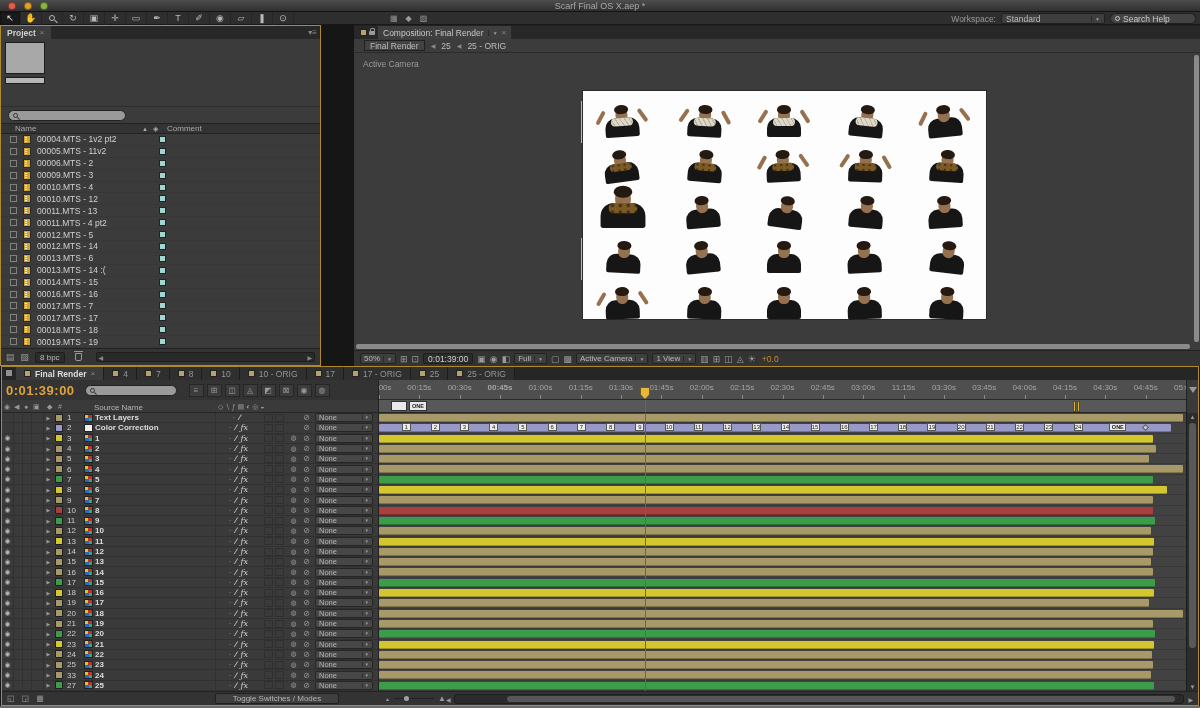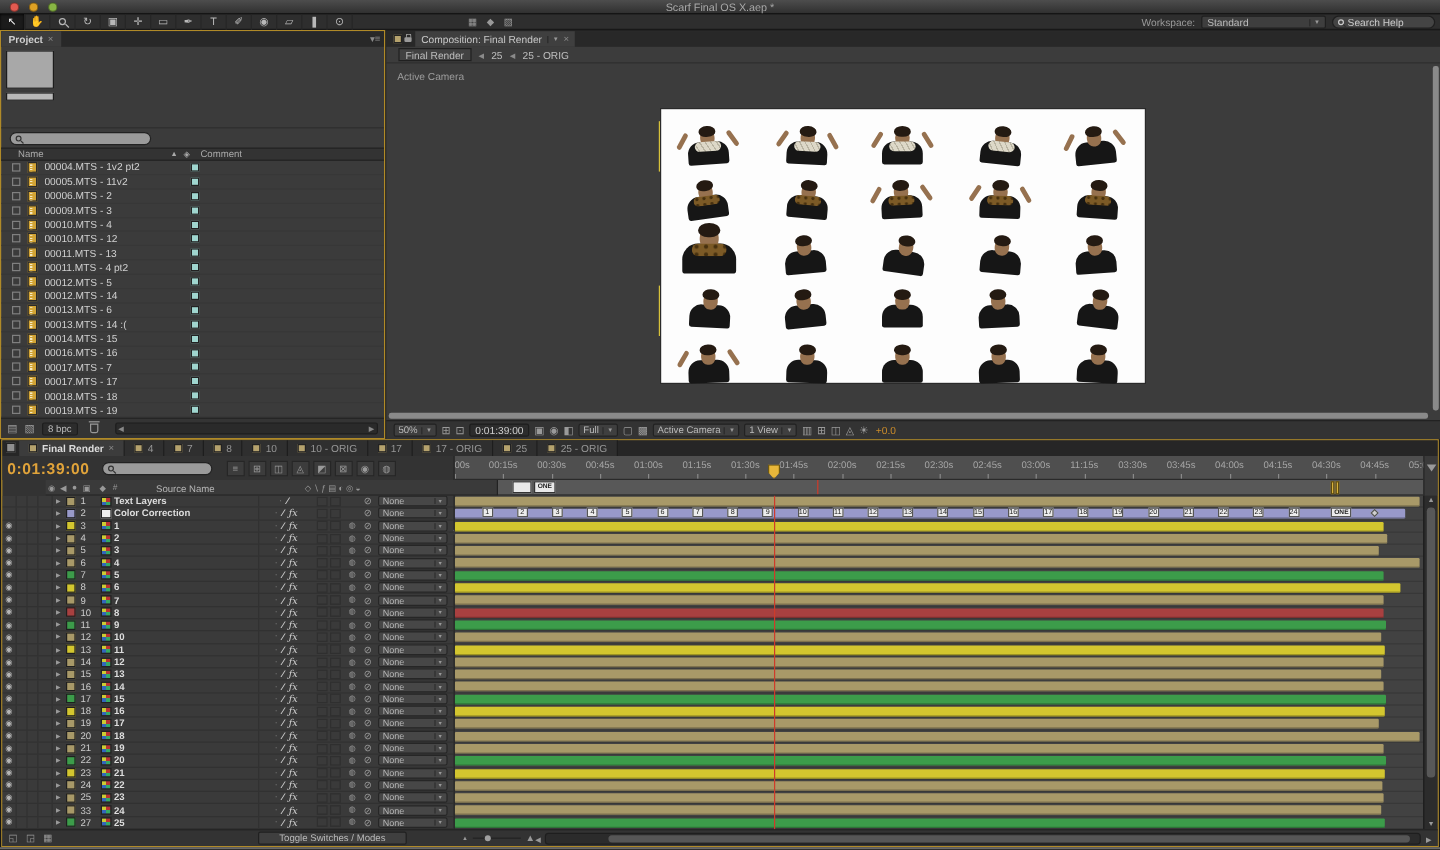--- a/index.html
+++ b/index.html
@@ -24,21 +24,21 @@
   .tb-extra { display:flex; margin-left:96px; gap:8px; font-size:8px; color:#999; }
   .tb-right { position:absolute; right:4px; top:0; height:13px; display:flex; align-items:center; gap:5px; }
   .ws-label { font-size:8.5px; color:#9a9a9a; }
   .ws-dd { width:104px; height:11px; background:#3e3e3e; border:1px solid #1f1f1f; border-radius:2px;
     font-size:8.5px; color:#bbb; display:flex; align-items:center; padding:0 4px; }
   .ws-dd .caret { margin-left:auto; font-size:5px; color:#999; border-left:1px solid #2a2a2a; padding-left:3px; }
   .searchbox { width:86px; height:11px; background:#444; border:1px solid #1f1f1f; border-radius:6px;
     font-size:8.5px; color:#ccc; display:flex; align-items:center; padding:0 4px; gap:3px; }
 
   
-  .mainrow { position:absolute; top:25px; left:0; width:1200px; height:341px; display:flex; }
+  .mainrow { position:absolute; top:25px; left:0; width:1200px; height:341px; display:flex;gap:32px; }
 
   
   .projpanel { width:321px; height:341px; border:1px solid #b08a28; background:#3b3b3b; display:flex; flex-direction:column; }
   .tabstrip { height:13px; background:#282828; display:flex; align-items:flex-end; position:relative; flex:none; }
   .ptab { height:13px; background:#3d3d3d; display:flex; align-items:center; padding:0 6px; gap:4px;
     font-size:8.5px; color:#cfcfcf; font-weight:bold; }
   .tabx { color:#888; font-size:8px; font-weight:normal; }
   .panelmenu { position:absolute; right:3px; top:2px; font-size:8px; color:#8a8a8a; }
   .thumbarea { height:68px; position:relative; border-bottom:1px solid #2e2e2e; flex:none; }
   .pthumb { position:absolute; left:4px; top:3px; width:40px; height:32px; background:#a8a8a8; border:1px solid #1c1c1c; }
@@ -126,21 +126,21 @@
   .tlh-icons span { width:15px; height:13px; background:#3c3c3c; border:1px solid #262626; font-size:8px; color:#9a9a9a;
     display:flex; align-items:center; justify-content:center; }
   .ruler { flex:1; position:relative; background:#4f4f4f; border-bottom:1px solid #2a2a2a; overflow:hidden; }
   .rlabel { position:absolute; top:3px; font-size:8px; color:#a5a5a5; transform:translateX(-50%); white-space:nowrap; }
   .rtick { position:absolute; bottom:0; width:1px; height:4px; background:#8a8a8a; }
   .phmark { position:absolute; left:261px; top:7px; width:10px; height:12px; background:#e8b73a; border:1px solid #70590f;
     clip-path:polygon(0 0,100% 0,100% 55%,50% 100%,0 55%); z-index:4; }
   .corner12 { width:12px; background:#3a3a3a; border-left:1px solid #222; flex:none;
     display:flex; align-items:center; justify-content:center; font-size:7px; color:#999; }
 
-  .tlsub { height:13px; display:flex; flex:none;padding-left:36px; }
+  .tlsub { height:13px; display:flex; flex:none; }
   .tls-left { width:377px; background:#3a3a3a; border-right:1px solid #222; border-bottom:1px solid #262626;
     position:relative; font-size:7px; color:#999; flex:none; }
   .tls-left .gi { position:absolute; top:3px; }
   .workstrip { flex:1; position:relative; background:#585858; border-bottom:1px solid #262626; overflow:hidden; }
   .wthumb { position:absolute; top:1px; height:10px; background:#e9e9e9; border:1px solid #333; font-size:5.5px;
     font-weight:bold; color:#222; text-align:center; line-height:9px; }
   .workend { position:absolute; top:1px; width:9px; height:11px; display:flex; gap:1px; }
   .workend i { width:3px; height:11px; background:#d8b13c; border:1px solid #5c4a10; }
   .stripline { position:absolute; top:0; bottom:0; width:1px; background:#cf3a2a; left:266px; z-index:5; }
   .binmark { width:0; height:0; border-left:4px solid transparent; border-right:4px solid transparent; border-top:6px solid #9a9a9a; }
@@ -723,21 +723,21 @@
         </div>
     </div>
     <div class="ruler" id="ruler">
       <div class="phmark" style="left: 261px;"></div>
     <span class="rlabel" style="left: -7px; transform: none;">0:00s</span>
         <span class="rtick" style="left: 0px;"></span>
         <span class="rlabel" style="left: 40.35px;">00:15s</span>
         <span class="rtick" style="left: 40.35px;"></span>
         <span class="rlabel" style="left: 80.7px;">00:30s</span>
         <span class="rtick" style="left: 80.7px;"></span>
-        <span class="rlabel" style="left: 121.05px;">00:45s</span>
+        <span class="rlabel" style="left: 121.05px; font-weight: bold;">00:45s</span>
         <span class="rtick" style="left: 121.05px;"></span>
         <span class="rlabel" style="left: 161.4px;">01:00s</span>
         <span class="rtick" style="left: 161.4px;"></span>
         <span class="rlabel" style="left: 201.75px;">01:15s</span>
         <span class="rtick" style="left: 201.75px;"></span>
         <span class="rlabel" style="left: 242.1px;">01:30s</span>
         <span class="rtick" style="left: 242.1px;"></span>
         <span class="rlabel" style="left: 282.45px;">01:45s</span>
         <span class="rtick" style="left: 282.45px;"></span>
         <span class="rlabel" style="left: 322.8px;">02:00s</span>

